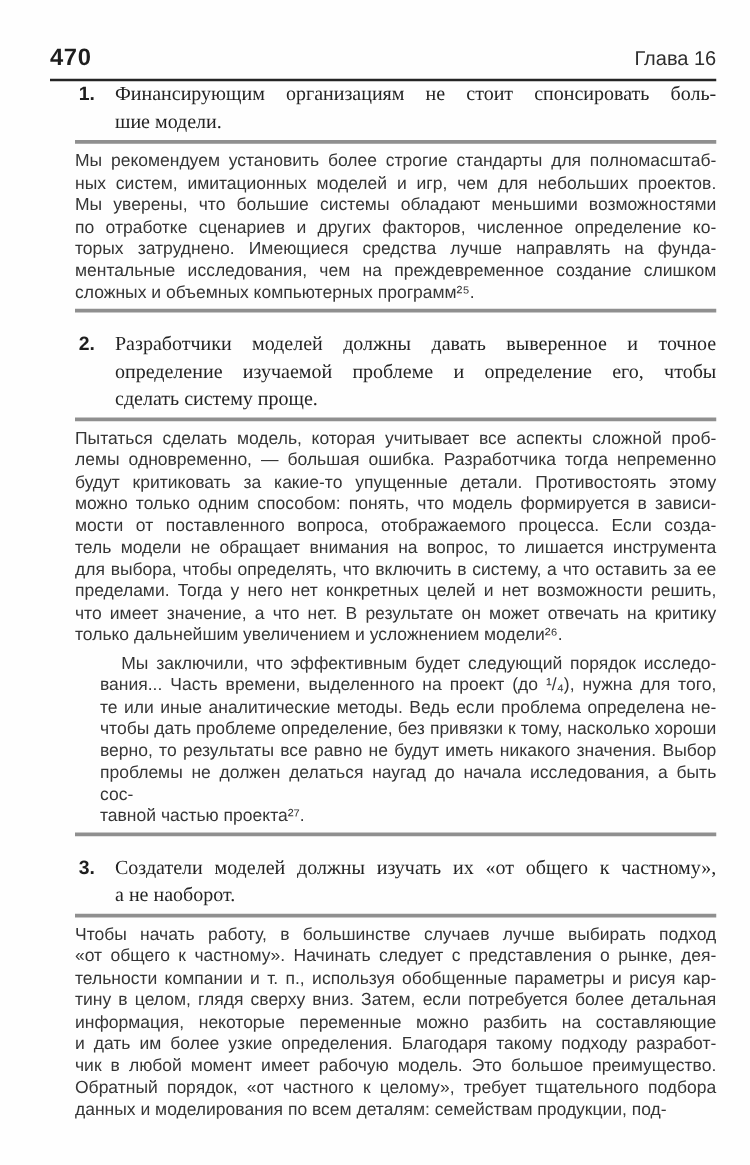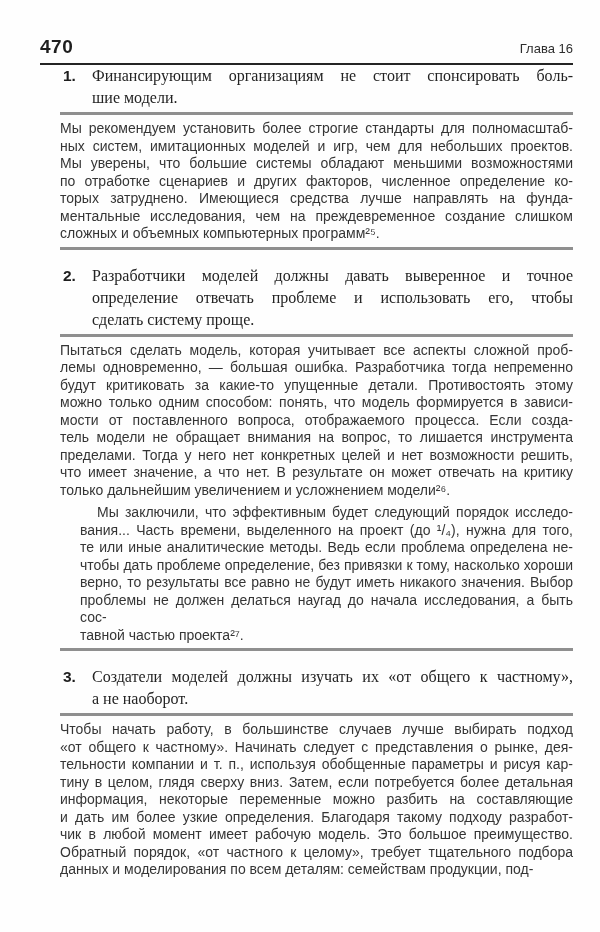--- a/index.html
+++ b/index.html
@@ -27,21 +27,21 @@
   }
   .page-number {
     font-family: "Liberation Sans", sans-serif;
     font-weight: bold;
     font-size: 19px;
     color: #1e1e1e;
     letter-spacing: 0.5px;
   }
   .chapter-label {
     font-family: "Liberation Sans", sans-serif;
-    font-size: 13px;
+    font-size: 16px;
     color: #2e2e2e;
   }
   
   .section-title {
     font-family: "Liberation Sans", sans-serif;
     font-weight: bold;
     font-size: 16.5px;
     color: #1c1c1c;
     margin-top: 10px;
     margin-bottom: 13px;
@@ -118,33 +118,34 @@
         <div class="tline">торых затруднено. Имеющиеся средства лучше направлять на фунда-</div>
         <div class="tline">ментальные исследования, чем на преждевременное создание слишком</div>
         <div class="tline tline-last">сложных и объемных компьютерных программ²⁵.</div>
       </div>
   </div>
 
   <div class="proposal">
     <span class="proposal-number">2.</span>
     <div>
         <div class="tline">Разработчики моделей должны давать выверенное и точное</div>
-        <div class="tline">определение отвечать проблеме и использовать его, чтобы</div>
+        <div class="tline">определение изучаемой проблеме и определение его, чтобы</div>
         <div class="tline tline-last">сделать систему проще.</div>
       </div>
   </div>
 
   <div class="quote-block">
     <div class="block-paragraph">
         <div class="tline">Пытаться сделать модель, которая учитывает все аспекты сложной проб-</div>
         <div class="tline">лемы одновременно, — большая ошибка. Разработчика тогда непременно</div>
         <div class="tline">будут критиковать за какие-то упущенные детали. Противостоять этому</div>
         <div class="tline">можно только одним способом: понять, что модель формируется в зависи-</div>
         <div class="tline">мости от поставленного вопроса, отображаемого процесса. Если созда-</div>
         <div class="tline">тель модели не обращает внимания на вопрос, то лишается инструмента</div>
+        <div class="tline">для выбора, чтобы определять, что включить в систему, а что оставить за ее</div>
         <div class="tline">пределами. Тогда у него нет конкретных целей и нет возможности решить,</div>
         <div class="tline">что имеет значение, а что нет. В результате он может отвечать на критику</div>
         <div class="tline tline-last">только дальнейшим увеличением и усложнением модели²⁶.</div>
       </div>
     <div class="block-paragraph">
         <div class="tline tline-indent">Мы заключили, что эффективным будет следующий порядок исследо-</div>
         <div class="tline">вания... Часть времени, выделенного на проект (до ¹/₄), нужна для того,</div>
         <div class="tline">те или иные аналитические методы. Ведь если проблема определена не-</div>
         <div class="tline">чтобы дать проблеме определение, без привязки к тому, насколько хороши</div>
         <div class="tline">верно, то результаты все равно не будут иметь никакого значения. Выбор</div>

